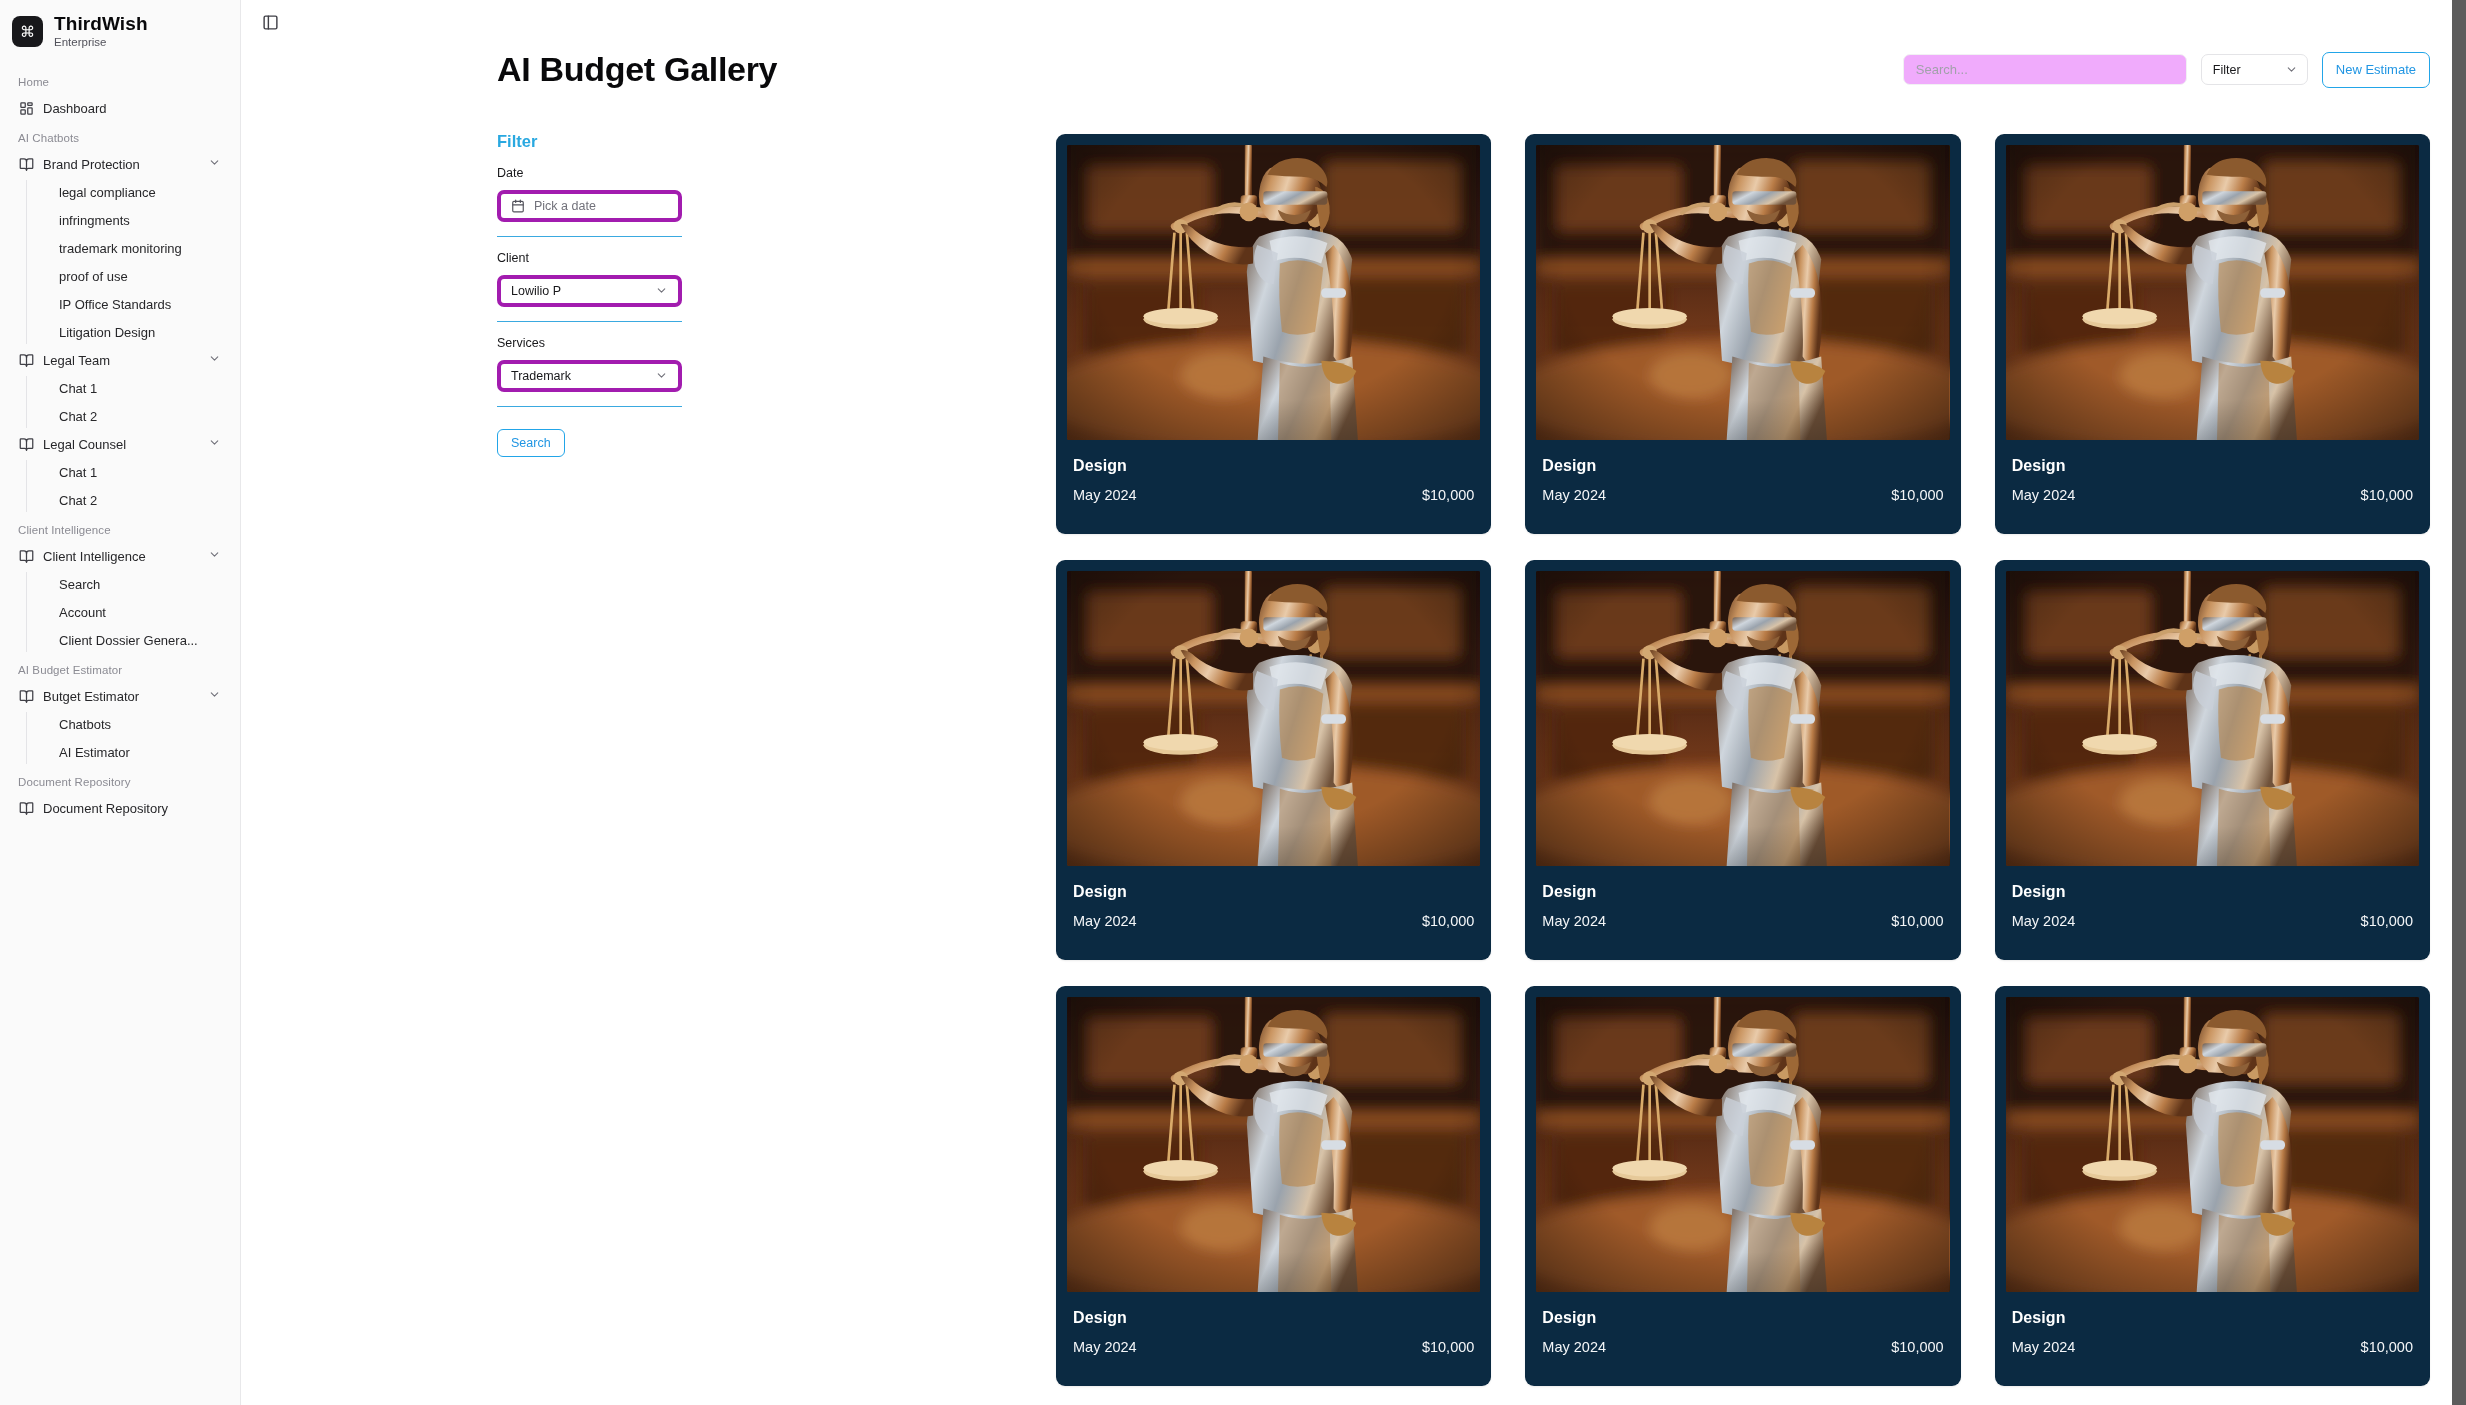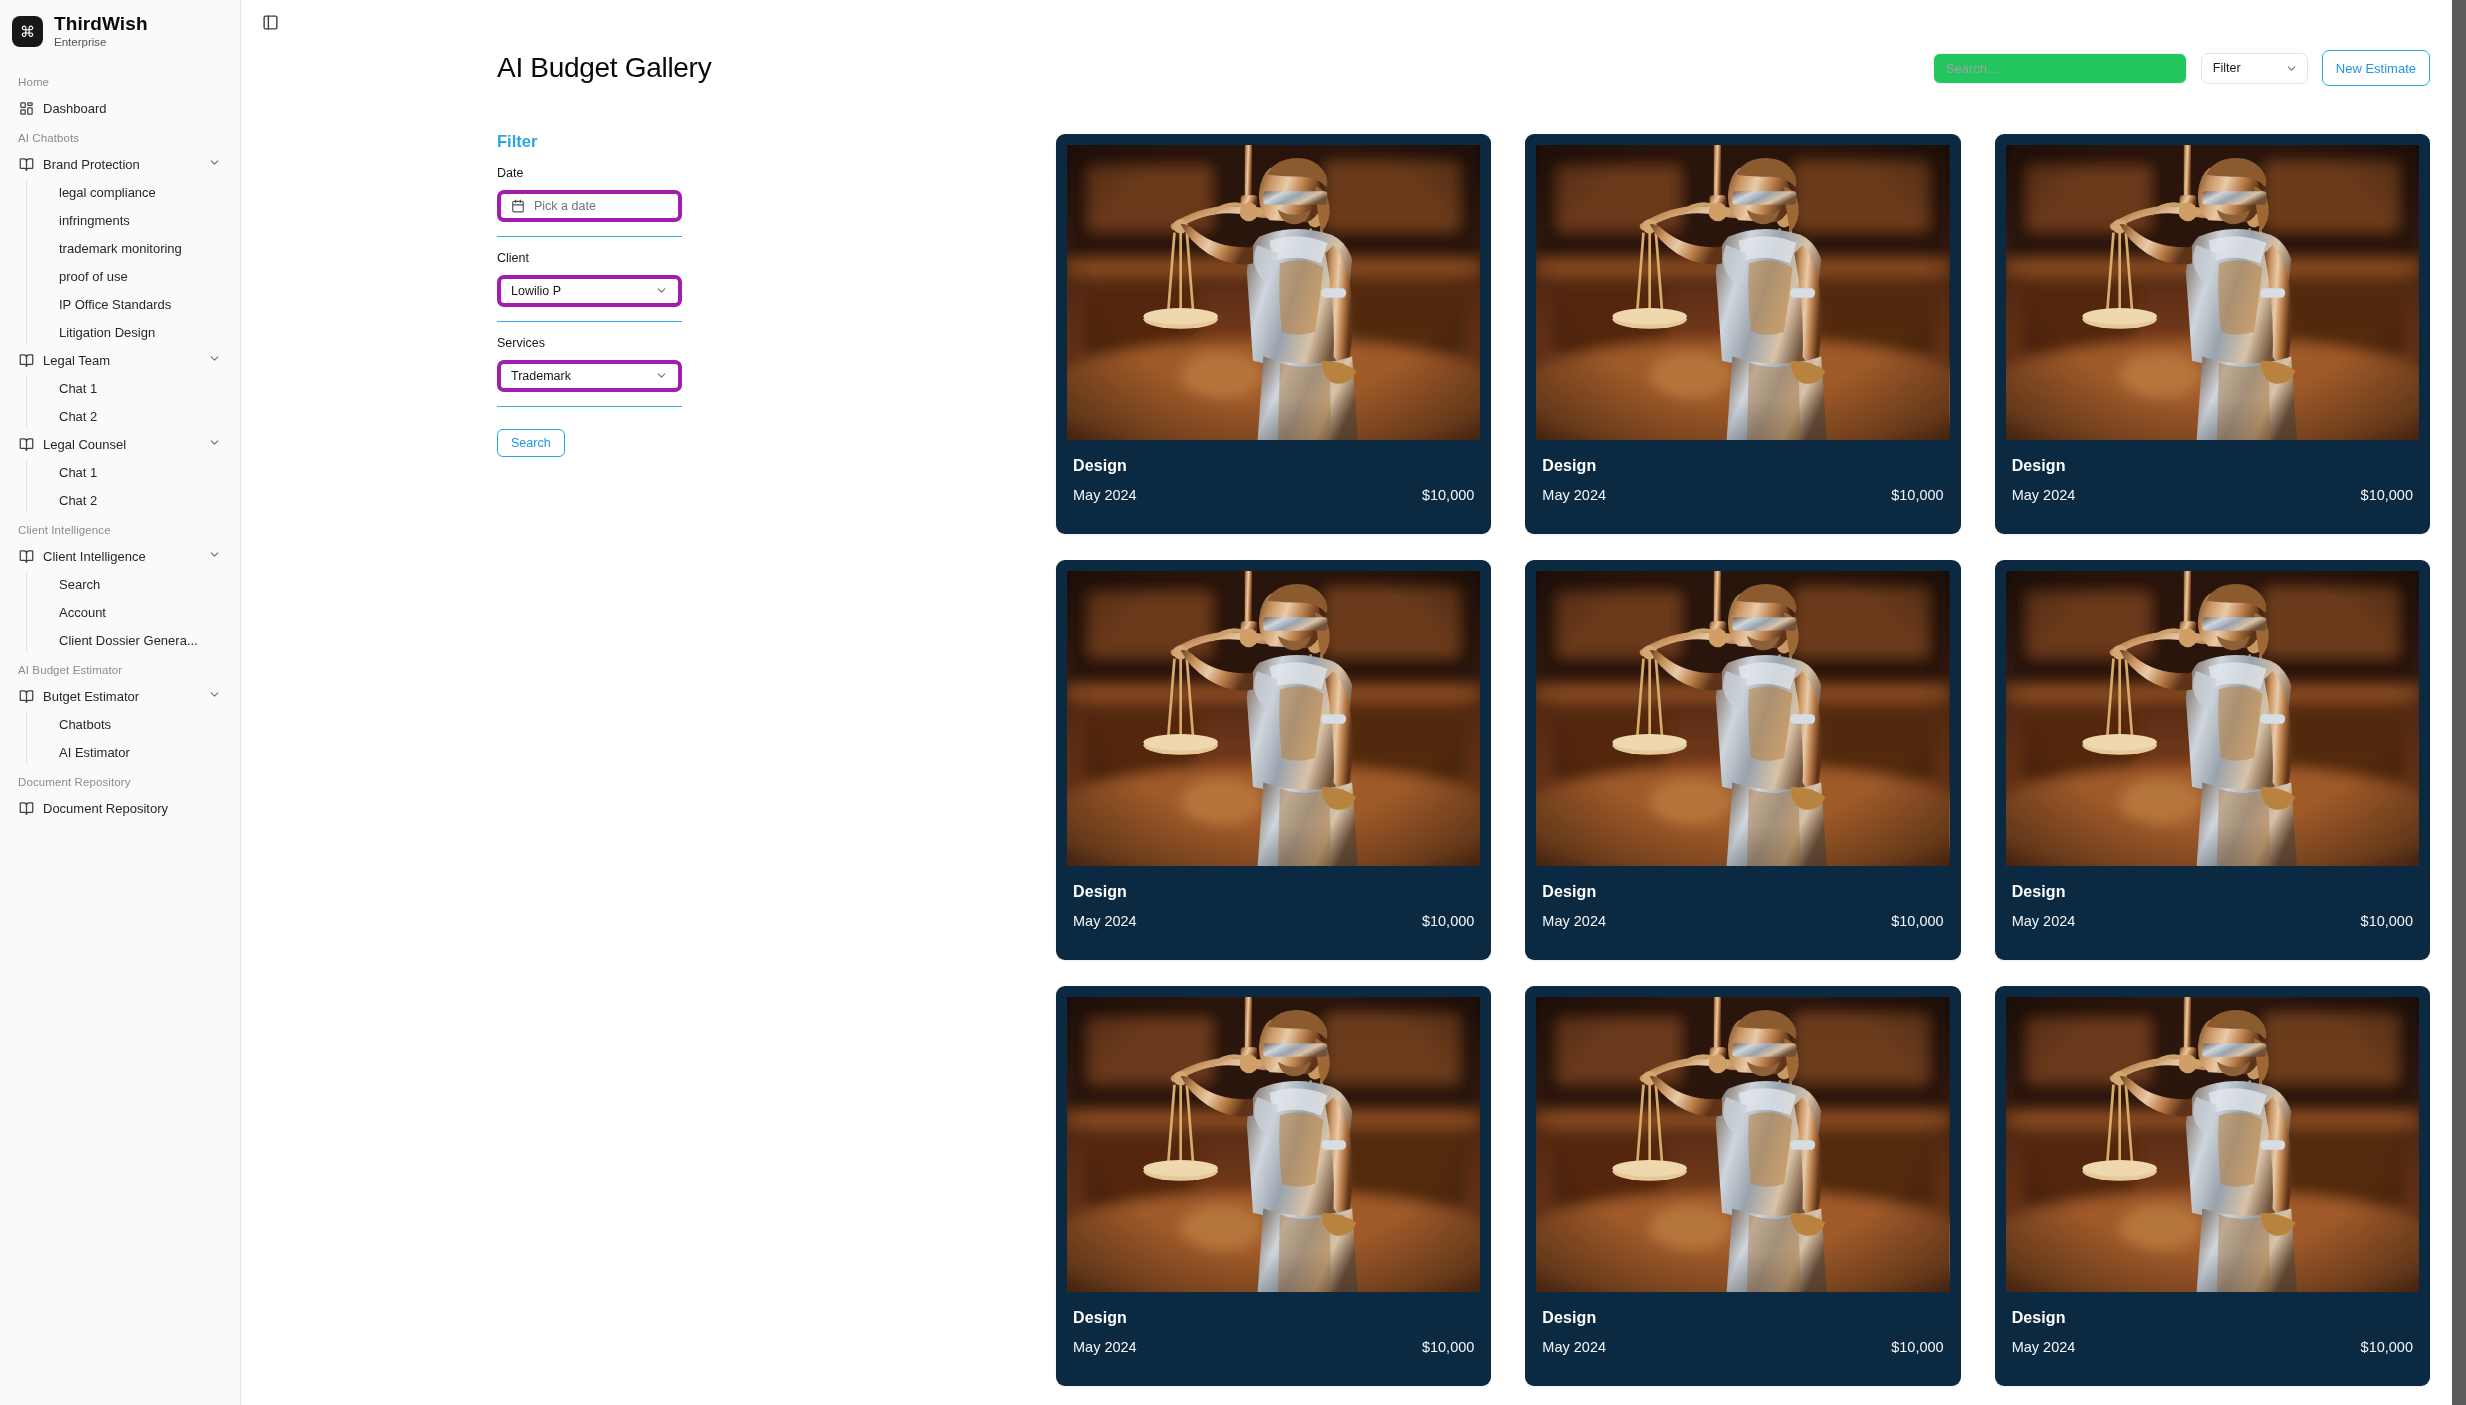--- a/index.html
+++ b/index.html
@@ -72,25 +72,25 @@
   .panel-toggle {
     margin-top: 11px; width: 22px; height: 22px;
     display: flex; align-items: center; justify-content: center;
     color: #3f3f46; cursor: pointer; border-radius: 4px;
   }
 
   .header-row {
     position: absolute; top: 50px; left: 256px; right: 36px;
     display: flex; align-items: center; justify-content: space-between;
   }
-  .page-title { font-size: 28px; font-weight: 400; letter-spacing: -.3px; color: #09090b; }
+  .page-title { font-size: 34px; font-weight: 700; letter-spacing: -.3px; color: #09090b; }
   .header-actions { display: flex; align-items: center; gap: 14px; }
   .search-box {
-    width: 254px; height: 31px; border-radius: 7px;
-    background: #22c55e; border: 1px solid #f1f1f3;
+    width: 284px; height: 31px; border-radius: 7px;
+    background: #f0abfc; border: 1px solid #f1f1f3;
     font-size: 13px; color: #18181b; padding: 0 12px;
     font-family: "Liberation Sans", sans-serif; outline: none;
   }
   .search-box::placeholder { color: #a1a1aa; }
   .filter-select {
     width: 107px; height: 31px; border-radius: 7px;
     background: #ffffff; border: 1px solid #e4e4e7;
     font-size: 12.5px; color: #18181b;
     display: flex; align-items: center; justify-content: space-between;
     padding: 0 9px 0 11px; cursor: pointer;

